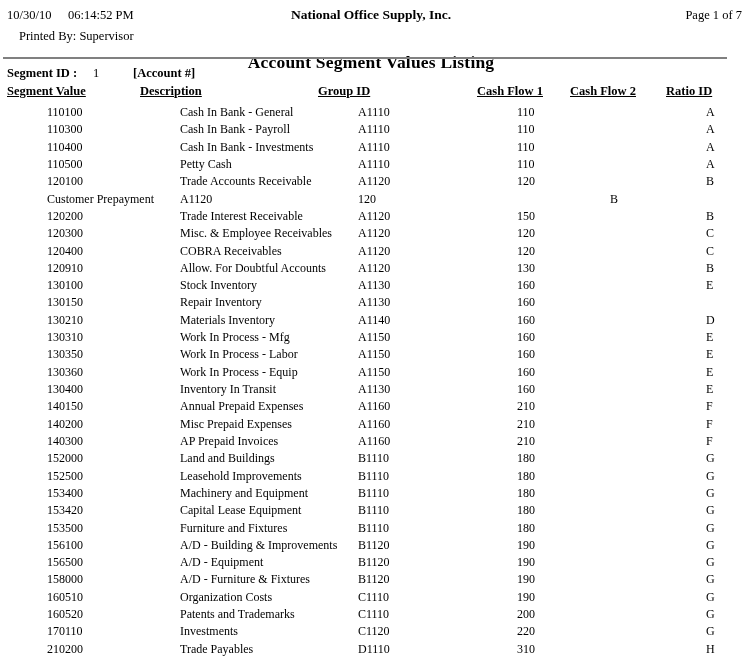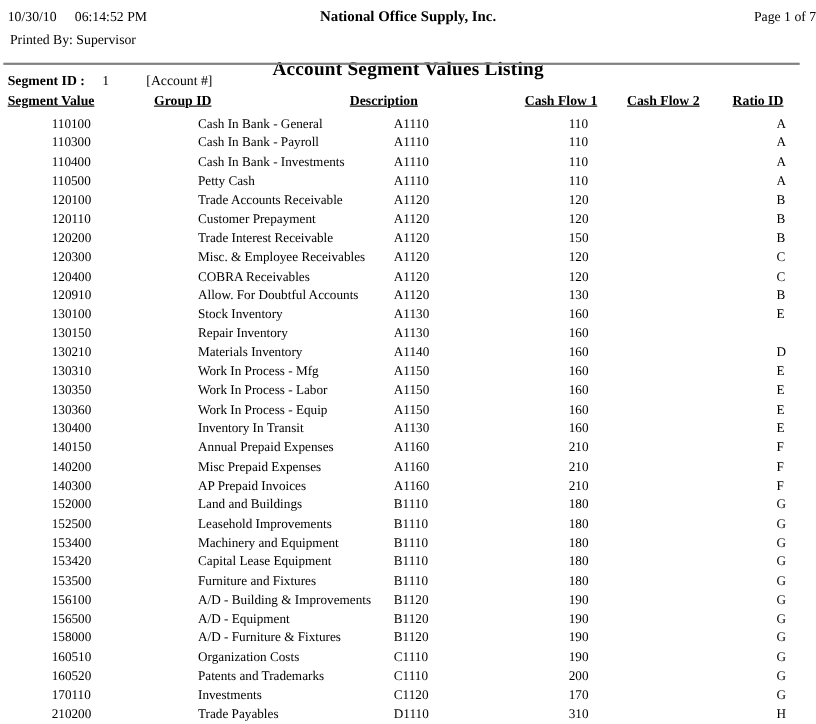--- a/index.html
+++ b/index.html
@@ -20,21 +20,21 @@
 
   .rule {
     position: absolute;
     top: 57px; left: 3px; width: 724px; height: 2px;
     background: #808080;
   }
 
   .seg-line { top: 66px; left: 0; right: 0; height: 17px; font-size: 12.5px; }
   .seg-label { position: absolute; left: 7px; font-weight: bold; }
   .seg-value { position: absolute; left: 93px; }
-  .seg-name  { position: absolute; left: 133px; }
+  .seg-name  { position: absolute; left: 133px; font-weight: bold; }
 
   .grid-row {
     display: grid;
     grid-template-columns: 133px 178px 159px 93px 96px 1fr;
     padding-left: 7px;
     box-sizing: border-box;
   }
   .thead {
     position: absolute;
     top: 84px; left: 0; right: 0; height: 18px;
@@ -52,35 +52,35 @@
 </style>
 </head>
 <body>
 
 <div>
 
   <div class="abs hdr-small" style="top:8px; left:7px;">10/30/10</div>
   <div class="abs hdr-small" style="top:8px; left:68px;">06:14:52 PM</div>
   <div class="center-line company" style="top:7px;">National Office Supply, Inc.</div>
   <div class="abs hdr-small" style="top:8px; right:0;">Page 1 of 7</div>
-  <div class="abs hdr-small" style="top:29px; left:9px;">Printed By: Supervisor</div>
+  <div class="abs hdr-small" style="top:29px; left:19px;">Printed By: Supervisor</div>
   <div class="center-line rpt-title" style="top:28px;">Account Segment Values Listing</div>
 
   <div class="rule"></div>
 
   <div class="abs seg-line">
     <span class="seg-label">Segment ID :</span>
     <span class="seg-value">1</span>
     <span class="seg-name">[Account #]</span>
   </div>
 
   <div class="thead grid-row">
     <div class="hcell"><span>Segment Value</span></div>
+    <div class="hcell"><span>Description</span></div>
     <div class="hcell"><span>Group ID</span></div>
-    <div class="hcell"><span>Description</span></div>
     <div class="hcell"><span>Cash Flow 1</span></div>
     <div class="hcell"><span>Cash Flow 2</span></div>
     <div class="hcell"><span>Ratio ID</span></div>
   </div>
 
   <div class="tbody">
       <div class="trow grid-row">
         <span class="cell">110100</span>
         <span class="cell">Cash In Bank - General</span>
         <span class="cell">A1110</span>
@@ -114,21 +114,20 @@
       </div>
       <div class="trow grid-row">
         <span class="cell">120100</span>
         <span class="cell">Trade Accounts Receivable</span>
         <span class="cell">A1120</span>
         <span class="cell">120</span>
         <span class="cell"></span>
         <span class="cell">B</span>
       </div>
       <div class="trow grid-row">
-        <span class="cell">120110</span>
         <span class="cell">Customer Prepayment</span>
         <span class="cell">A1120</span>
         <span class="cell">120</span>
         <span class="cell"></span>
         <span class="cell">B</span>
       </div>
       <div class="trow grid-row">
         <span class="cell">120200</span>
         <span class="cell">Trade Interest Receivable</span>
         <span class="cell">A1120</span>
@@ -317,21 +316,21 @@
         <span class="cell">Patents and Trademarks</span>
         <span class="cell">C1110</span>
         <span class="cell">200</span>
         <span class="cell"></span>
         <span class="cell">G</span>
       </div>
       <div class="trow grid-row">
         <span class="cell">170110</span>
         <span class="cell">Investments</span>
         <span class="cell">C1120</span>
-        <span class="cell">170</span>
+        <span class="cell">220</span>
         <span class="cell"></span>
         <span class="cell">G</span>
       </div>
       <div class="trow grid-row">
         <span class="cell">210200</span>
         <span class="cell">Trade Payables</span>
         <span class="cell">D1110</span>
         <span class="cell">310</span>
         <span class="cell"></span>
         <span class="cell">H</span>

